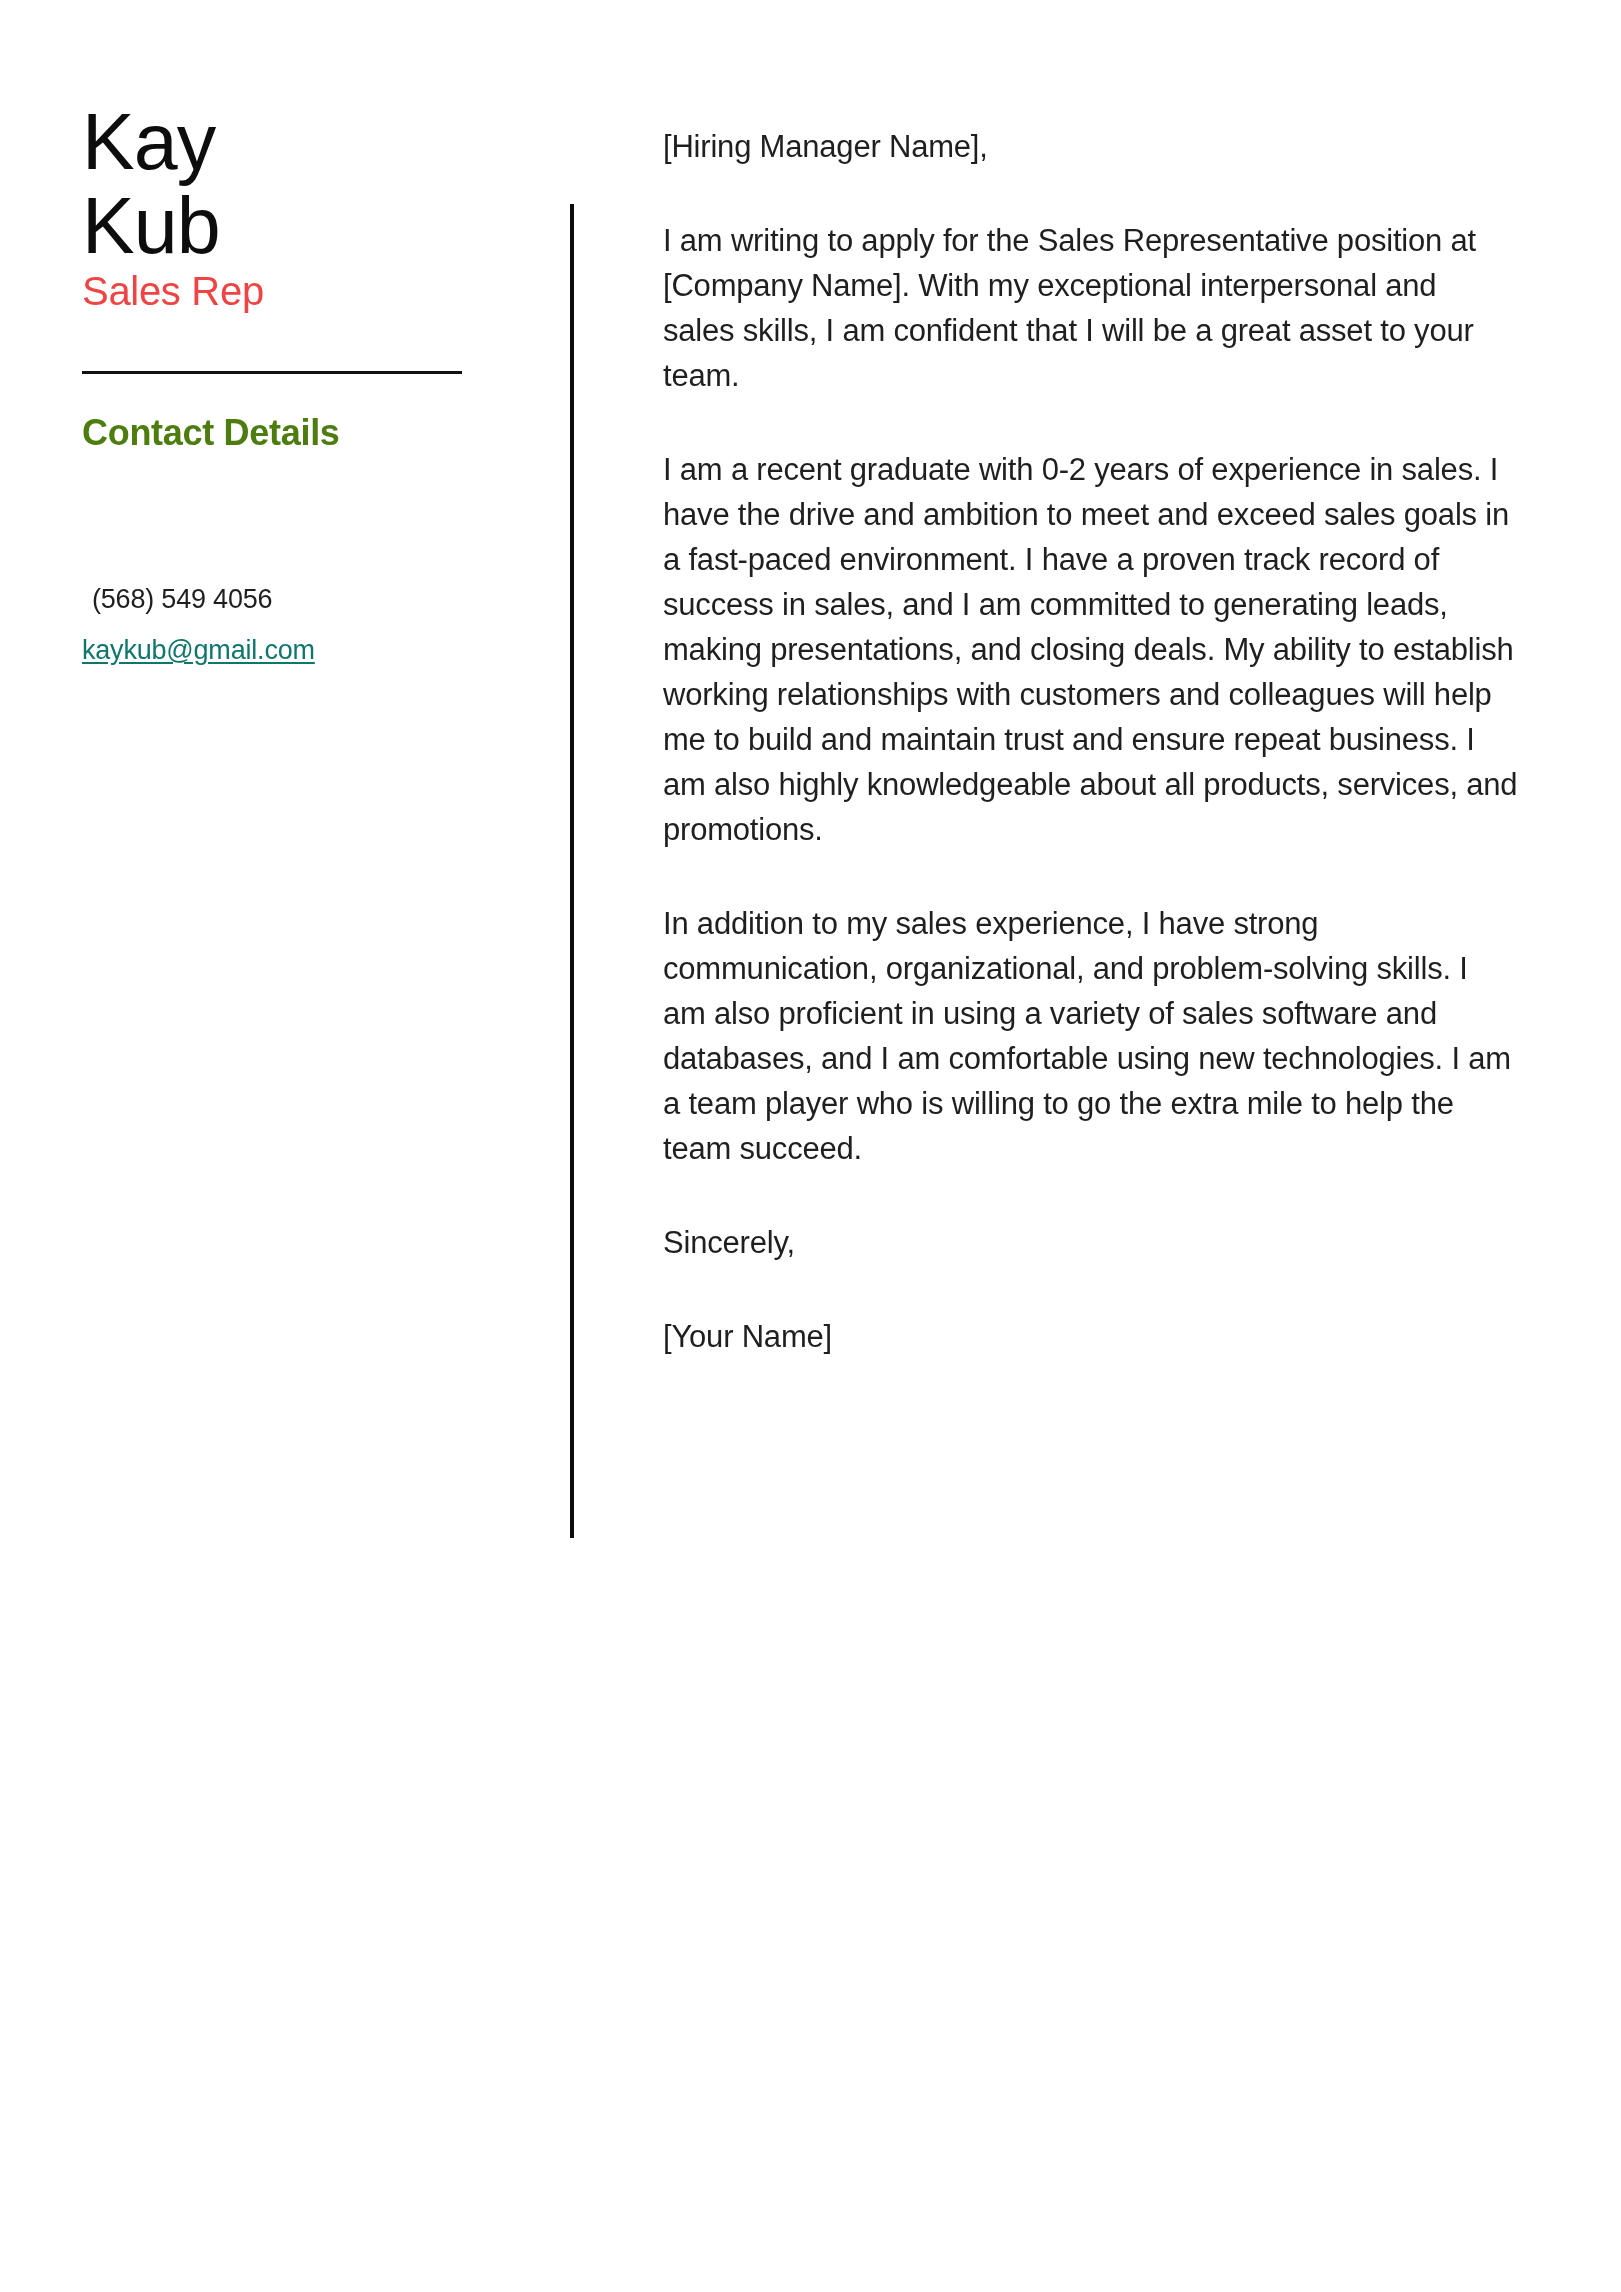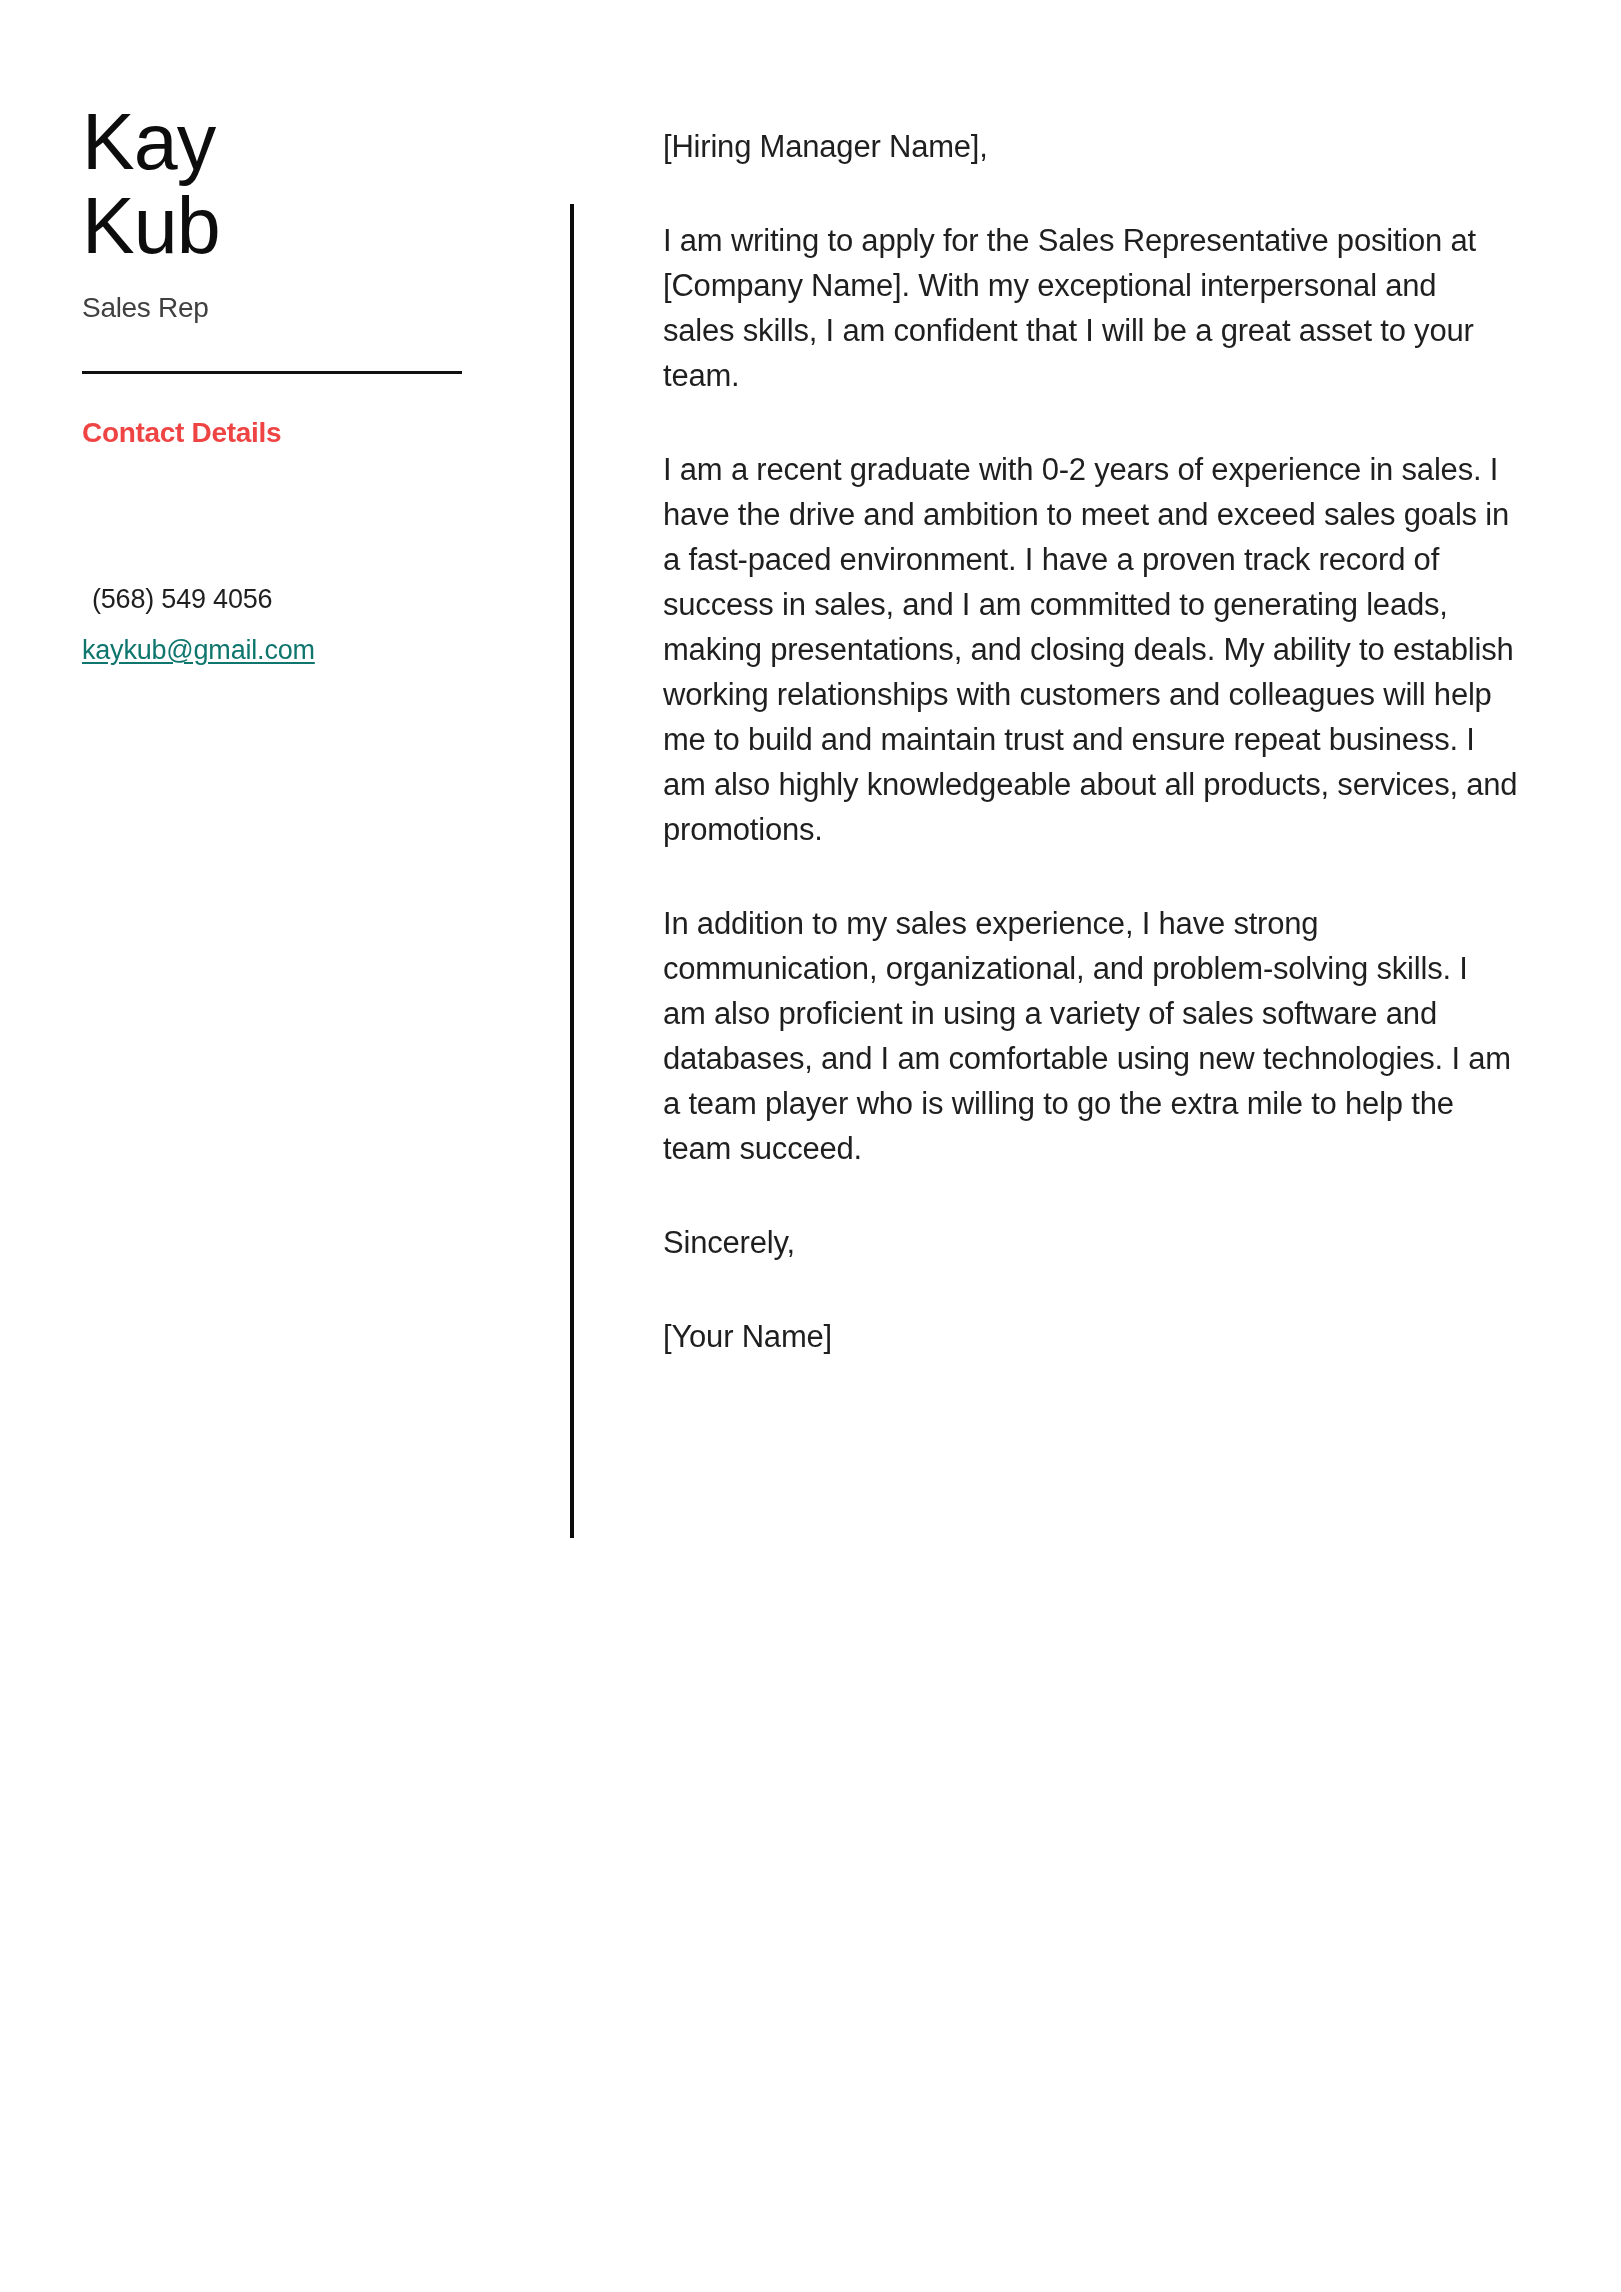--- a/index.html
+++ b/index.html
@@ -25,44 +25,44 @@
     font-size: 79px;
     line-height: 84px;
     font-weight: 400;
     letter-spacing: -0.9px;
     color: #0d0d0d;
     white-space: pre-line;
   }
   .job-title {
     position: absolute;
     left: 82px;
-    top: 286px;
-    font-size: 28px;
+    top: 270px;
+    font-size: 40px;
     line-height: 43px;
     font-weight: 400;
     letter-spacing: -0.3px;
-    color: #404040;
+    color: #ef4444;
   }
   .divider {
     position: absolute;
     left: 82px;
     top: 371px;
     width: 380px;
     height: 2.7px;
     background: #111111;
   }
   .contact-heading {
     position: absolute;
     left: 82px;
     top: 413px;
-    font-size: 28px;
+    font-size: 36px;
     line-height: 39px;
     font-weight: 700;
     letter-spacing: -0.3px;
-    color: #ef4444;
+    color: #4d7c0f;
   }
   .address {
     position: absolute;
     left: 82px;
     top: 475px;
     font-size: 27px;
     line-height: 47px;
     letter-spacing: -0.2px;
     white-space: pre-line;
   }

